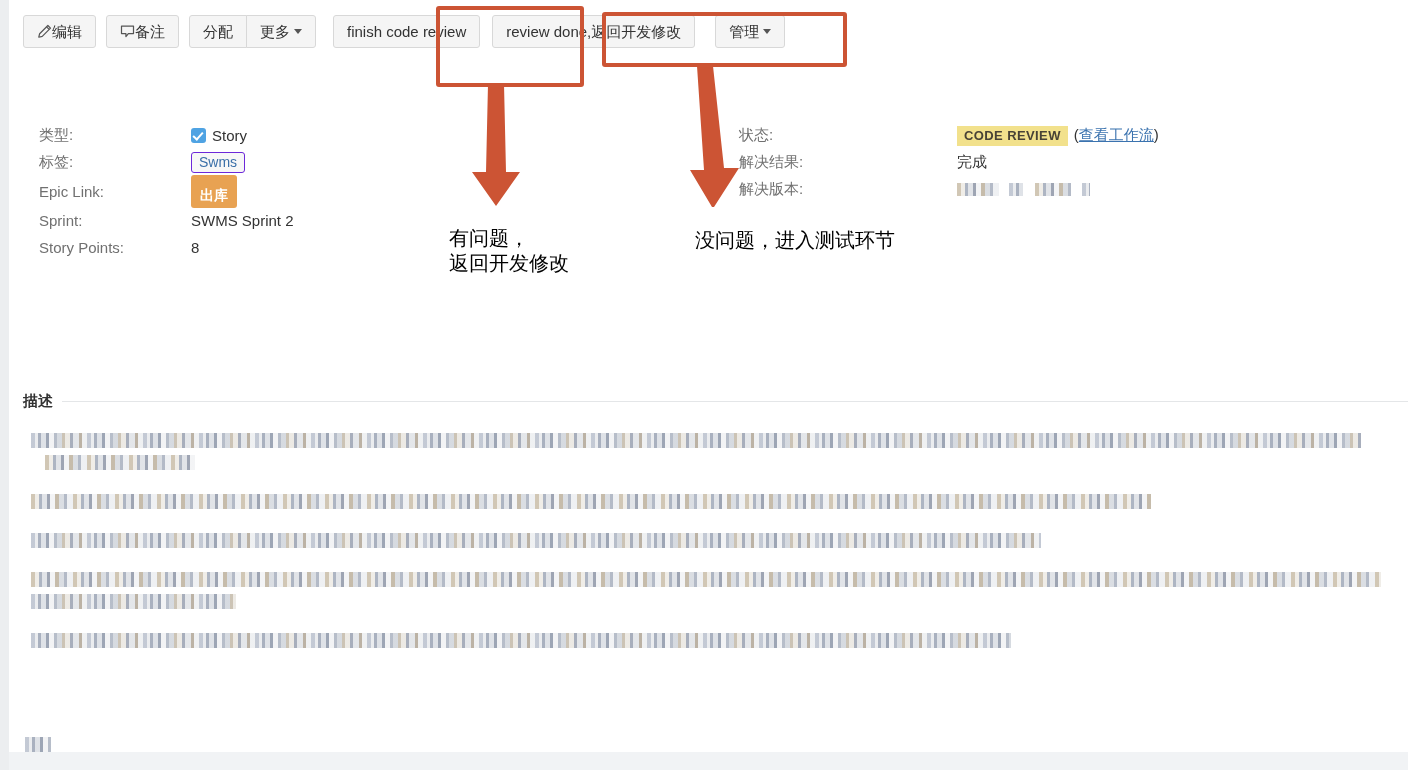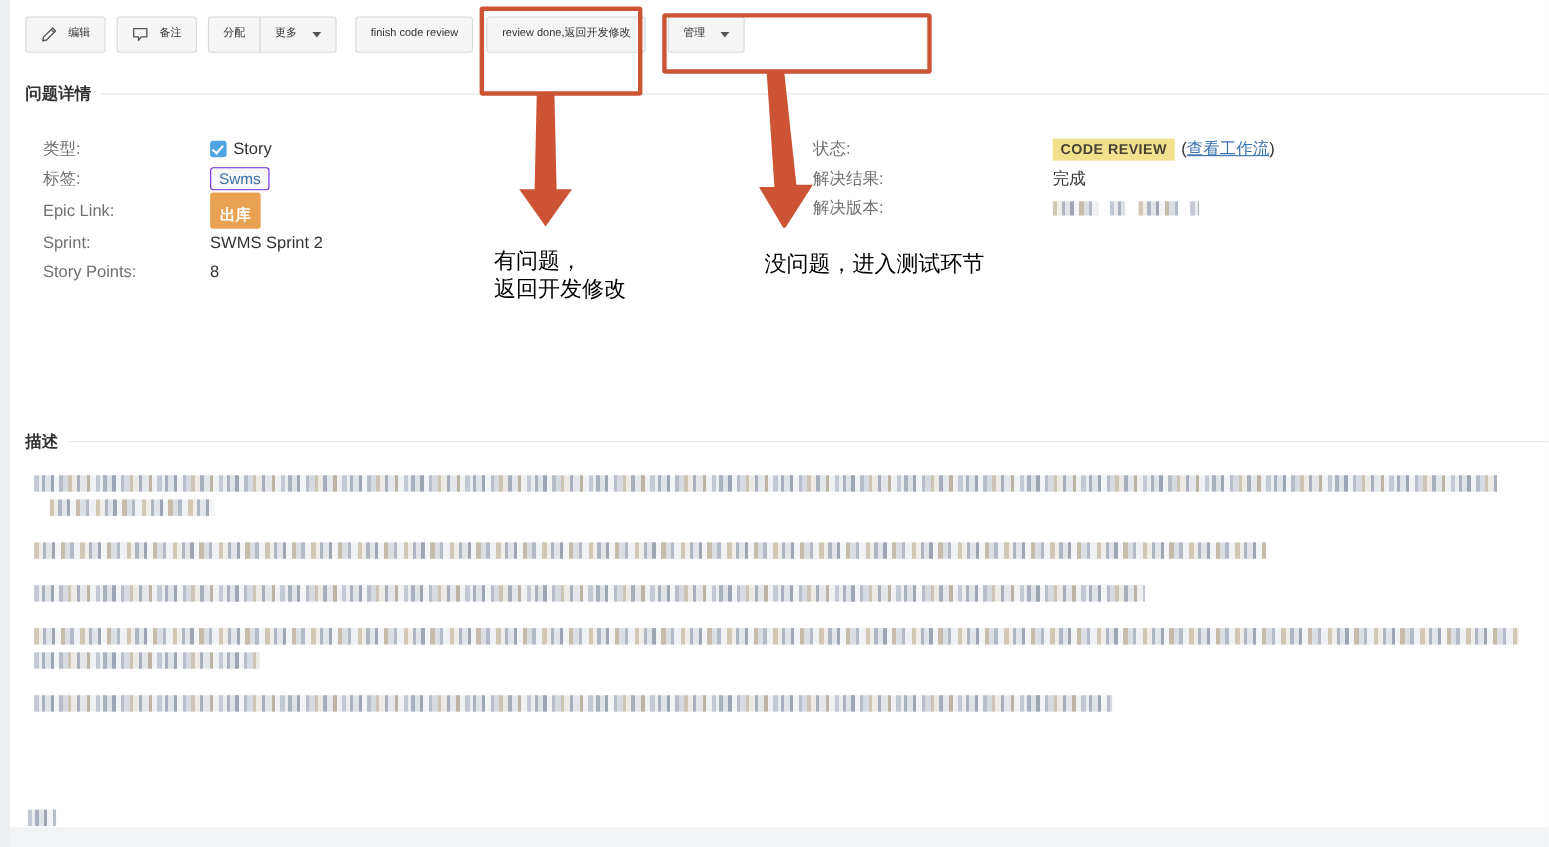--- a/index.html
+++ b/index.html
@@ -27,27 +27,27 @@
     display: flex;
     align-items: center;
     padding-left: 14px;
     gap: 10px;
     background: #fff;
   }
   .btn {
     display: inline-flex;
     align-items: center;
     justify-content: center;
-    gap: 10px;
+    gap: 0;
     height: 33px;
     padding: 0 13px;
     background: #f5f5f5;
     border: 1px solid #d8d8d8;
     border-radius: 3px;
-    font-size: 10px;
+    font-size: 15px;
     color: #333333;
     line-height: 1;
     white-space: nowrap;
     cursor: pointer;
   }
   .btn-group { display: inline-flex; }
   .btn-group .btn { border-radius: 0; margin-left: -1px; }
   .btn-group .btn:first-child { border-radius: 3px 0 0 3px; margin-left: 0; }
   .btn-group .btn:last-child  { border-radius: 0 3px 3px 0; }
   .caret {
@@ -238,24 +238,20 @@
     <button class="btn" style="margin-left:2px">
       <span>review done,返回开发修改</span>
     </button>
 
     <button class="btn" style="margin-left:10px">
       <span>管理</span>
       <span class="caret"></span>
     </button>
   </div>
 
-  <div class="section" style="top:76px">
-    <span class="section-title">问题详情</span>
-    <span class="section-rule"></span>
-  </div>
 
   <div class="fields" style="left:30px; top:122px;">
 
     <div class="frow">
       <div class="flabel">类型:</div>
       <div class="fval">
         <span class="type-ico"></span>
         <span>Story</span>
       </div>
     </div>

